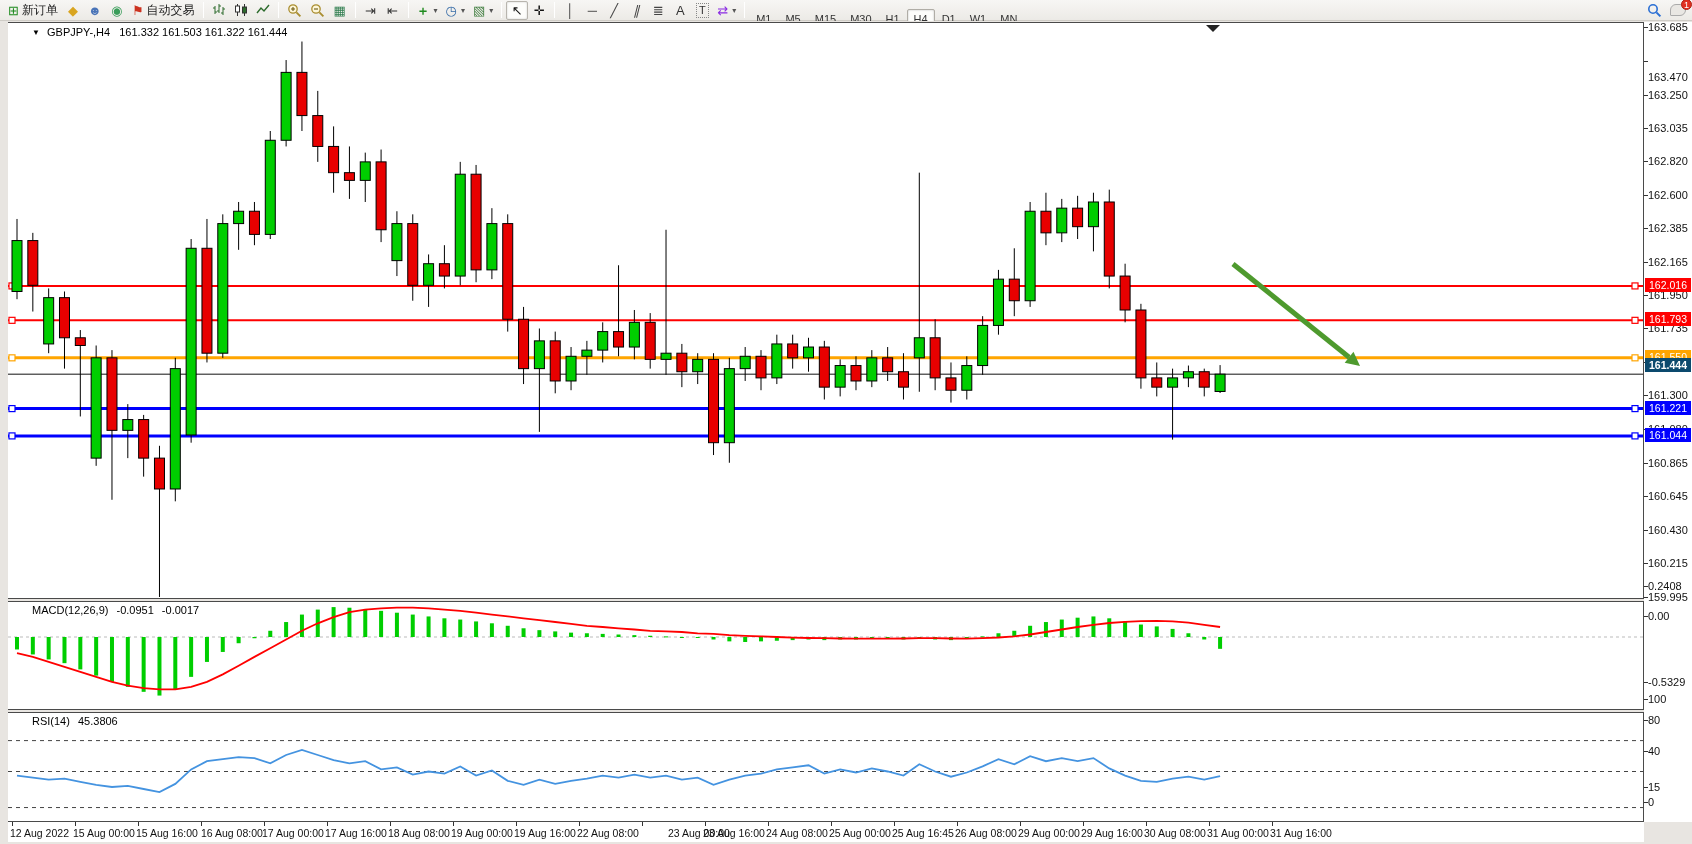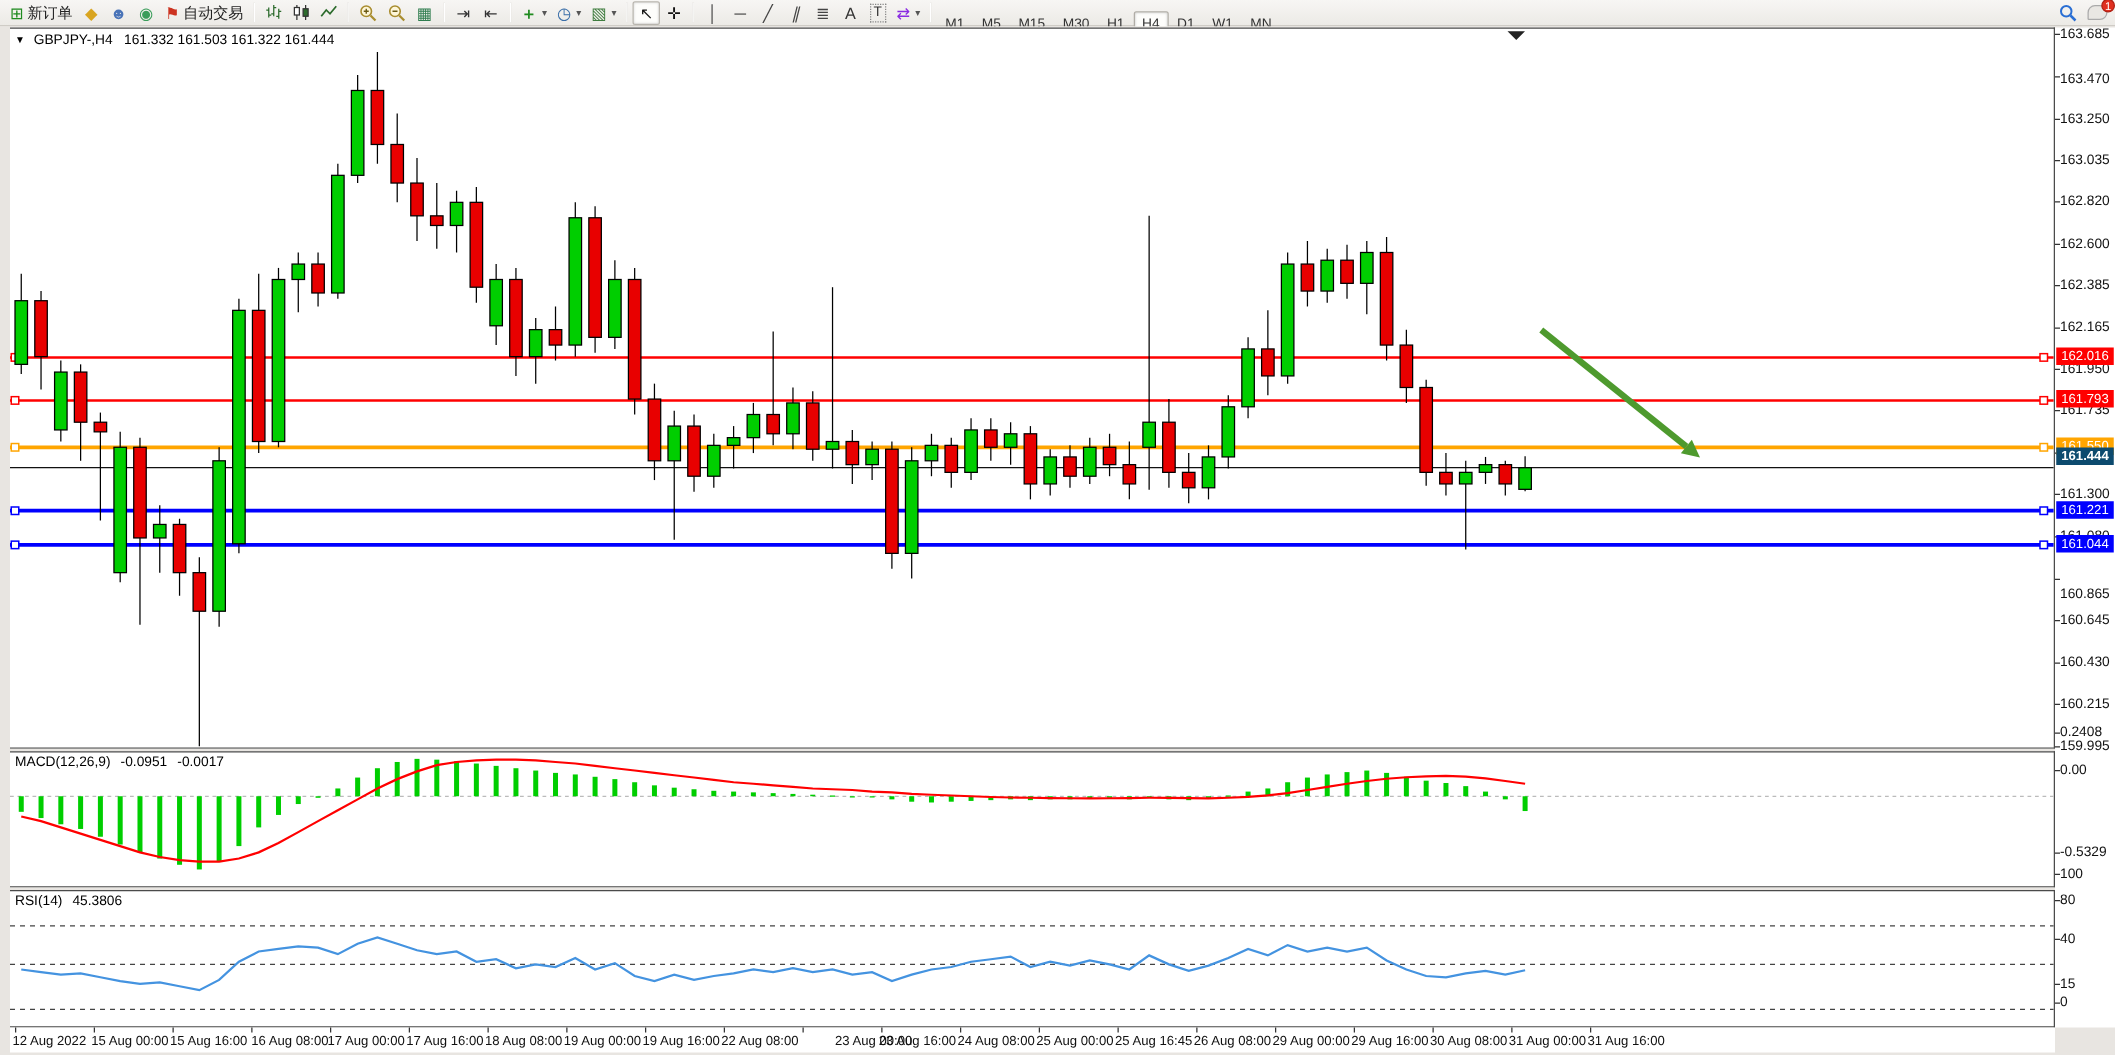--- a/index.html
+++ b/index.html
@@ -33,21 +33,21 @@
   #rsi-panel  { top:691px; height:110px; }
   .panel svg { position:absolute; left:0; top:0; }
   #axis-area { position:absolute; left:1644px; top:1px; width:48px; height:800px; background:#fff; }
   .ytick { position:absolute; left:4px; font-size:11px; color:#111; white-space:nowrap; }
   .ytickmark { position:absolute; left:0; width:4px; height:1px; background:#333; }
   .badge { position:absolute; left:1px; width:46px; height:14px; color:#fff; font-size:10.5px;
            line-height:14px; text-align:center; }
   #time-strip { position:absolute; left:8px; top:801px; width:1636px; height:20px; background:#fff; }
   .tlabel { position:absolute; top:5px; font-size:10.5px; color:#111; white-space:nowrap; }
   .ttick { position:absolute; top:0; width:1px; height:4px; background:#333; }
-  .overlay-label { position:absolute; font-size:11px; color:#000; z-index:5; white-space:nowrap; }
+  .overlay-label { position:absolute; font-size:11px; color:#000; z-index:5; white-space:nowrap;margin-left:20px; }
   .splitter { position:absolute; left:0; width:1692px; height:3px; background:#e8e5e1; }
 </style>
 </head>
 <body>
 
 <div id="toolbar">
   <div class="tbtn">
     <span class="g" style="color:#1f8b1f">⊞</span>
     <span>新订单</span>
   </div>
@@ -462,21 +462,21 @@
   </div>
   <div class="overlay-label" style="left:12px; top:694px;">
     <span>RSI(14)</span>
     <span style="margin-left:5px;">45.3806</span>
   </div>
 
   <div id="axis-area">
       <div class="ytickmark" style="top: 5.4005px;"></div>
       <div class="ytick" style="top: -0.5995px;">163.685</div>
       <div class="ytickmark" style="top: 38.575px;"></div>
-      <div class="ytick" style="top: 35px;">163.470</div>
+      <div class="ytick" style="top: 49px;">163.470</div>
       <div class="ytickmark" style="top: 72.521px;"></div>
       <div class="ytick" style="top: 66.521px;">163.250</div>
       <div class="ytickmark" style="top: 105.695px;"></div>
       <div class="ytick" style="top: 99.6955px;">163.035</div>
       <div class="ytickmark" style="top: 138.87px;"></div>
       <div class="ytick" style="top: 132.87px;">162.820</div>
       <div class="ytickmark" style="top: 172.816px;"></div>
       <div class="ytick" style="top: 166.816px;">162.600</div>
       <div class="ytickmark" style="top: 205.99px;"></div>
       <div class="ytick" style="top: 199.99px;">162.385</div>
@@ -486,21 +486,21 @@
       <div class="ytick" style="top: 267.111px;">161.950</div>
       <div class="ytickmark" style="top: 306.285px;"></div>
       <div class="ytick" style="top: 300.285px;">161.735</div>
       <div class="ytickmark" style="top: 340.231px;"></div>
       <div class="ytick" style="top: 334.231px;">161.515</div>
       <div class="ytickmark" style="top: 373.406px;"></div>
       <div class="ytick" style="top: 367.406px;">161.300</div>
       <div class="ytickmark" style="top: 407.352px;"></div>
       <div class="ytick" style="top: 401.352px;">161.080</div>
       <div class="ytickmark" style="top: 440.526px;"></div>
-      <div class="ytick" style="top: 434.526px; margin-top: 12px;">160.865</div>
+      <div class="ytick" style="top: 434.526px;">160.865</div>
       <div class="ytickmark" style="top: 474.472px;"></div>
       <div class="ytick" style="top: 468.472px;">160.645</div>
       <div class="ytickmark" style="top: 507.647px;"></div>
       <div class="ytick" style="top: 501.647px;">160.430</div>
       <div class="ytickmark" style="top: 540.821px;"></div>
       <div class="ytick" style="top: 534.821px;">160.215</div>
       <div class="ytickmark" style="top: 574.767px;"></div>
       <div class="ytick" style="top: 568.767px;">159.995</div>
       <div class="ytickmark" style="top: 563.996px;"></div>
       <div class="ytick" style="top: 557.996px;">0.2408</div>

